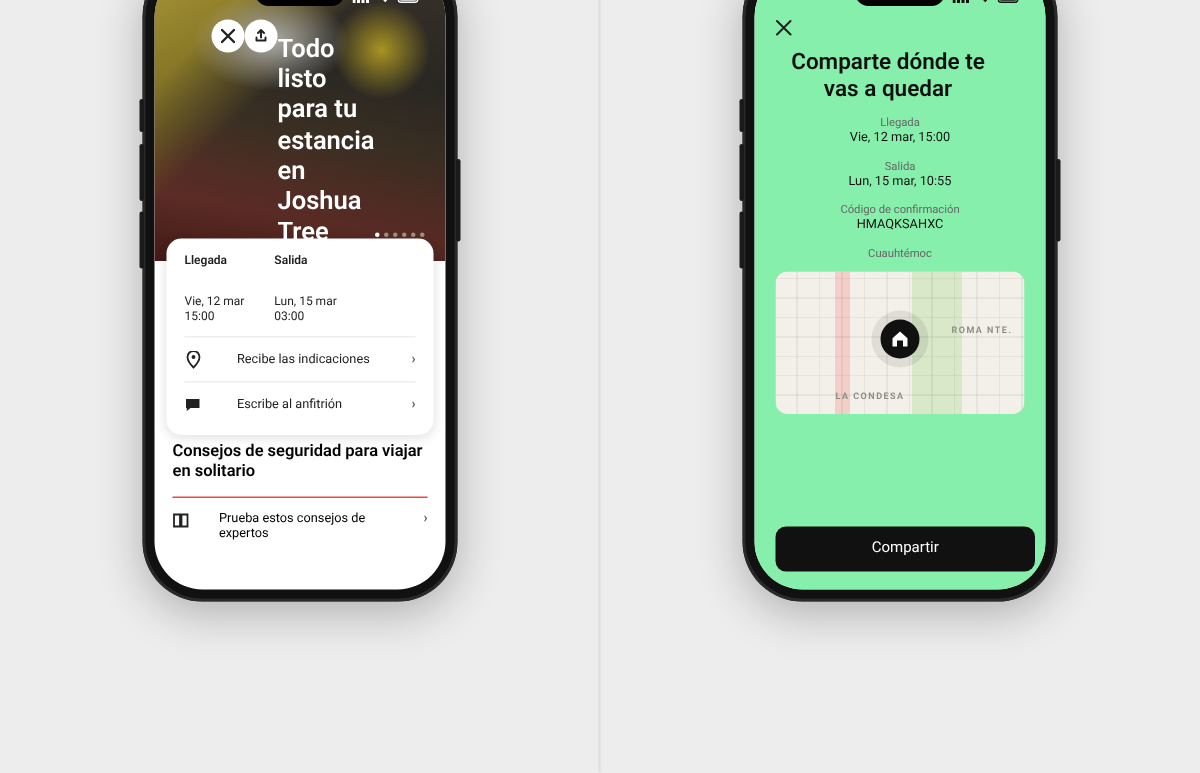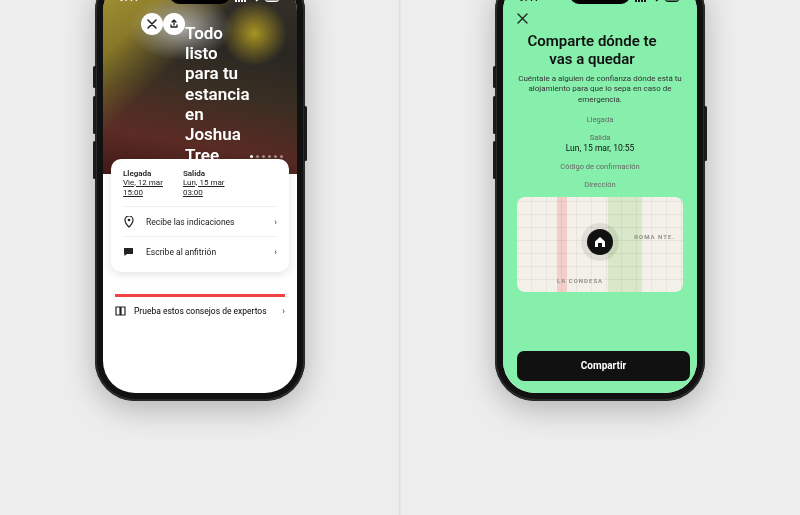--- a/index.html
+++ b/index.html
@@ -70,31 +70,31 @@
   .dot { width: 3px; height: 3px; border-radius: 50%; background: rgba(255,255,255,0.45); }
   .dot.active { background: #fff; }
 
   .card {
     position: absolute; left: 8px; right: 8px; top: 180px;
     background: #fff; border-radius: 10px; box-shadow: 0 2px 8px rgba(0,0,0,0.12);
     padding: 10px 12px 6px; font-size: 9px; color: #222;
   }
   .times { display: flex; gap: 20px; padding-bottom: 8px; }
   .tlabel { font-size: 8px; font-weight: 600; }
-  .tval { font-size: 8px; color: #222; margin-top: 0; line-height: 1.3; text-decoration: underline; }
+  .tval { font-size: 8px; color: #222; margin-top: 18px; line-height: 1.3; }
   .crow {
-    display: flex; align-items: center; gap: 12px; padding: 9px 0;
+    display: flex; align-items: center; gap: 24px; padding: 9px 0;
     border-top: 1px solid #eee; font-size: 8.5px;
   }
   .crow .chev { margin-left: auto; font-size: 9px; color: #555; font-weight: 600; }
   .cicon { width: 11px; height: 11px; display: inline-flex; align-items: center; justify-content: center; flex-shrink: 0; }
 
   .section2 { position: absolute; left: 12px; right: 12px; top: 315px; font-size: 11px; }
   .sec-title { font-weight: 600; line-height: 1.25; margin-bottom: 10px; }
-  .sec-row { display: flex; align-items: center; gap: 8px; padding: 9px 0; border-top: 3px solid #ef4444; font-size: 8.5px; }
+  .sec-row { display: flex; align-items: flex-start; gap: 20px; padding: 9px 0; border-top: 1px solid #ef4444; font-size: 8.5px; }
   .sec-row .chev { margin-left: auto; font-size: 9px; color: #555; font-weight: 600; }
 
   
   .sheet { position: absolute; inset: 0; background: #86efac; padding: 30px 14px 10px; color: #111; text-align: center; }
   .close-x { font-size: 13px; font-weight: 400; color: #222; margin-top: 4px; }
   .sheet-title { font-size: 15px; font-weight: 600; line-height: 1.2; margin-top: 8px; max-width: 150px; }
   .sheet-sub { font-size: 8px; color: #333; line-height: 1.35; margin-top: 6px; max-width: 175px; }
   .kv { margin-top: 9px; }
   .klabel { font-size: 7.5px; color: #666; }
   .kval   { font-size: 8.5px; color: #111; margin-top: 1px; }
@@ -120,21 +120,21 @@
   .map-pin {
     position: absolute; left: 50%; top: 48%; transform: translate(-50%, -50%);
     width: 26px; height: 26px; border-radius: 50%; background: #111;
     display: flex; align-items: center; justify-content: center;
     box-shadow: 0 0 0 6px rgba(0,0,0,0.08);
   }
   .share-btn {
     position: absolute; left: 14px; right: 7px; bottom: 12px; height: 30px;
     background: #111; color: #fff; border-radius: 7px;
     display: flex; align-items: center; justify-content: center;
-    font-size: 10px; font-weight: 700;
+    font-size: 10px; font-weight: 400;
   }
 
   svg { display: block; }
 </style>
 </head>
 <body>
 
 <div class="book-spine"></div>
 
 <div class="stage">
@@ -223,20 +223,21 @@
             <svg width="11" height="10" viewBox="0 0 11 10">
                 <path d="M1 1h9v6H4l-2.5 2V7H1Z" fill="#222"></path>
               </svg>
           </span>
           <span>Escribe al anfitrión</span>
           <span class="chev">›</span>
         </div>
       </div>
 
       <div class="section2">
+        <div class="sec-title">Consejos de seguridad para viajar en solitario</div>
         <div class="sec-row">
           <span class="cicon">
             <svg width="11" height="10" viewBox="0 0 11 10">
                 <path d="M1 1h4v8H1zM6 1h4v8H6z" fill="none" stroke="#222" stroke-width="1.2"></path>
               </svg>
           </span>
           <span>Prueba estos consejos de expertos</span>
           <span class="chev">›</span>
         </div>
       </div>
@@ -274,34 +275,35 @@
         </span>
       </div>
 
       <div class="sheet">
         <div class="close-x">
           <svg width="11" height="11" viewBox="0 0 11 11">
               <path d="M1 1 10 10 M10 1 1 10" stroke="#222" stroke-width="1.4" stroke-linecap="round"></path>
             </svg>
         </div>
         <div class="sheet-title">Comparte dónde te vas a quedar</div>
-        <div class="sheet-sub">Cuéntale a alguien de confianza dónde está tu alojamiento para que lo sepa en caso de emergencia.</div>
 
         <div class="kv">
           <div class="klabel">Llegada</div>
+          <div class="kval">Vie, 12 mar, 15:00</div>
         </div>
         <div class="kv">
           <div class="klabel">Salida</div>
           <div class="kval">Lun, 15 mar, 10:55</div>
         </div>
         <div class="kv">
           <div class="klabel">Código de confirmación</div>
+          <div class="kval">HMAQKSAHXC</div>
         </div>
         <div class="kv">
-          <div class="klabel">Dirección</div>
+          <div class="klabel">Cuauhtémoc</div>
         </div>
 
         <div class="map">
           <span class="map-label a">ROMA NTE.</span>
           <span class="map-label b">LA CONDESA</span>
           <div class="map-pin">
             <svg width="12" height="12" viewBox="0 0 12 12">
                 <path d="M6 1 1 5.5V11h3V7h4v4h3V5.5Z" fill="#fff"></path>
               </svg>
           </div>

